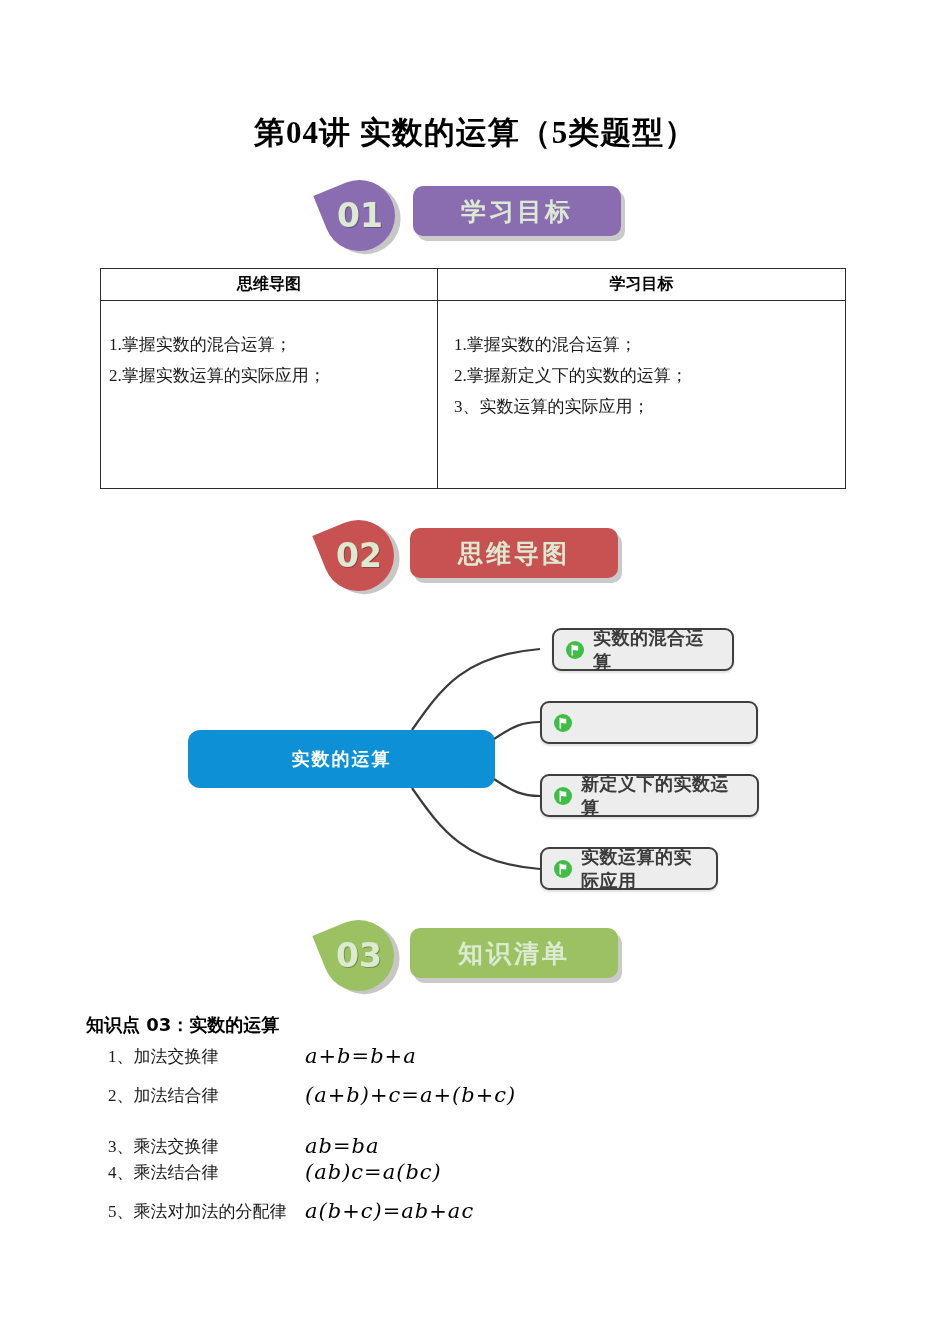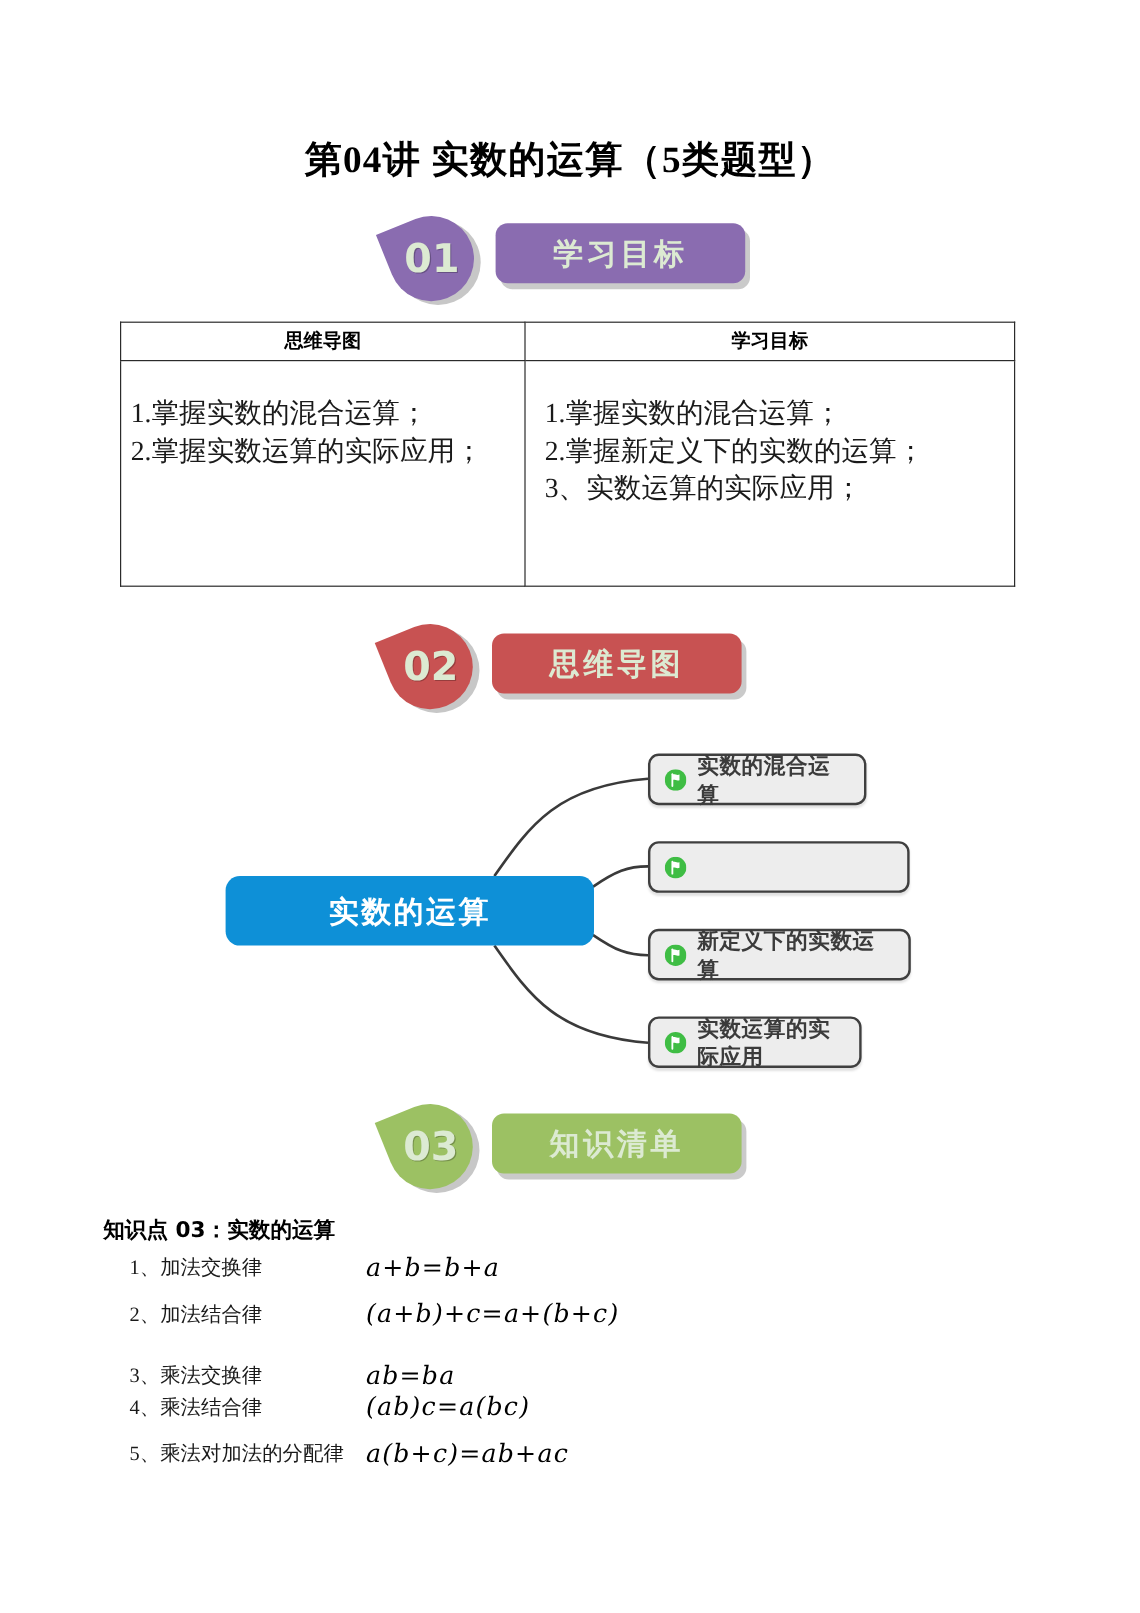--- a/index.html
+++ b/index.html
@@ -56,45 +56,45 @@
     border:1.6px solid #2b2b2b;
   }
   .goals-table th {
     height:32px; text-align:center; vertical-align:middle;
     font-family:"DejaVu Sans", sans-serif; font-weight:bold;
     font-size:16px; color:#000;
   }
   .goals-table td {
     height:188px; vertical-align:top;
     padding:28px 10px 10px 8px;
-    font-family:"Liberation Serif", serif; font-size:23px; color:#1a1a1a;
+    font-family:"Liberation Serif", serif; font-size:17px; color:#1a1a1a;
   }
   .goals-table td div { line-height:31px; }
   .goals-table td.right-cell { padding-left:16px; }
 
   
   .mindmap { position:absolute; left:150px; top:615px; width:660px; height:290px; }
   .mm-svg { position:absolute; left:0; top:0; width:660px; height:290px; }
   .mm-svg path { fill:none; stroke:#3a3a3a; stroke-width:2.2; }
   .mm-center {
     position:absolute; left:38px; top:115px; width:307px; height:58px;
     background:#0e90d7; border-radius:12px;
     display:flex; align-items:center; justify-content:center;
     font-family:Liberation Mono, monospace; font-weight:bold;
-    font-size:25px; color:#ffffff; letter-spacing:2px;
+    font-size:18px; color:#ffffff; letter-spacing:2px;
   }
   .mm-node {
     position:absolute; left:390px; height:43px;
     background:#ededed; border:2.4px solid #3f3f3f; border-radius:9px;
     display:flex; align-items:center; gap:9px; padding:0 12px;
     font-family:"DejaVu Sans", sans-serif; font-weight:bold;
     font-size:18px; color:#3b3b3b; letter-spacing:0.5px;
     box-shadow:0 2px 2px rgba(0,0,0,.12);
   }
-  .mm-node.n1 { top:13px;  width:182px; }
+  .mm-node.n1 { top:13px;  width:182px;margin-left:12px; }
   .mm-node.n2 { top:86px;  width:218px; }
   .mm-node.n3 { top:159px; width:219px; }
   .mm-node.n4 { top:232px; width:178px; }
   .flag-icon { width:18px; height:18px; flex:0 0 18px; }
 
   
   .kp-heading {
     position:absolute; left:86px; top:1013px;
     font-family:"DejaVu Sans", sans-serif; font-weight:bold;
     font-size:18px; color:#000;

